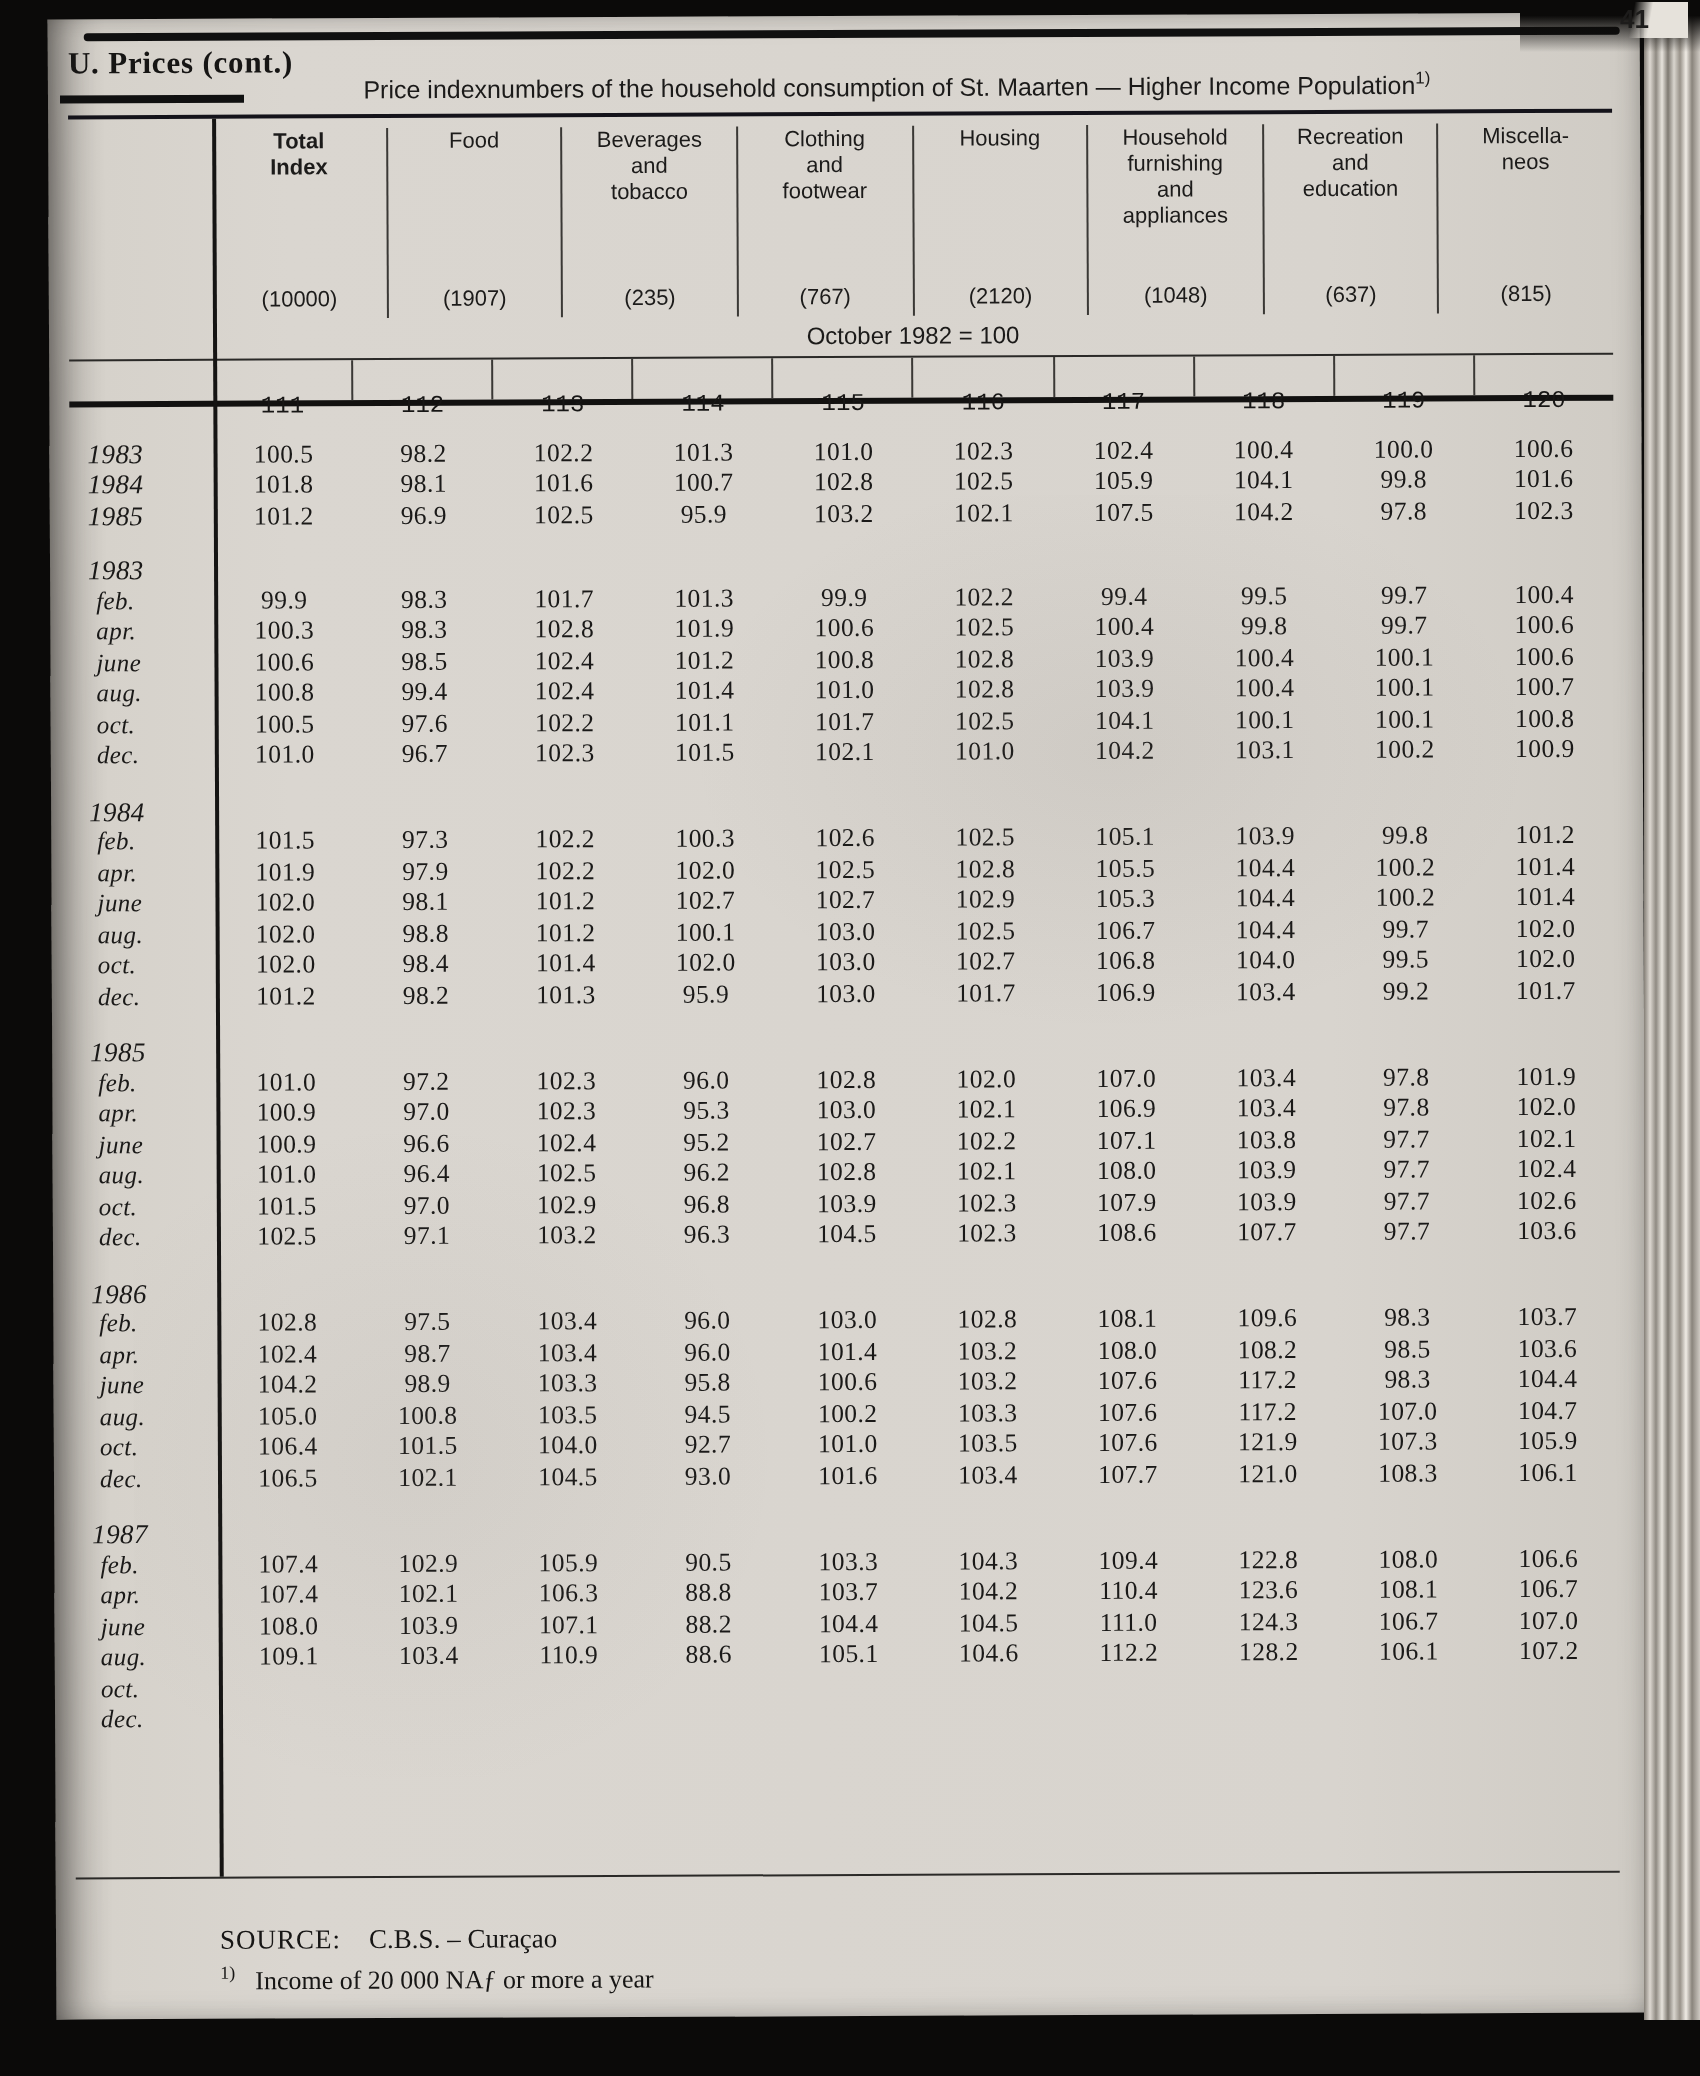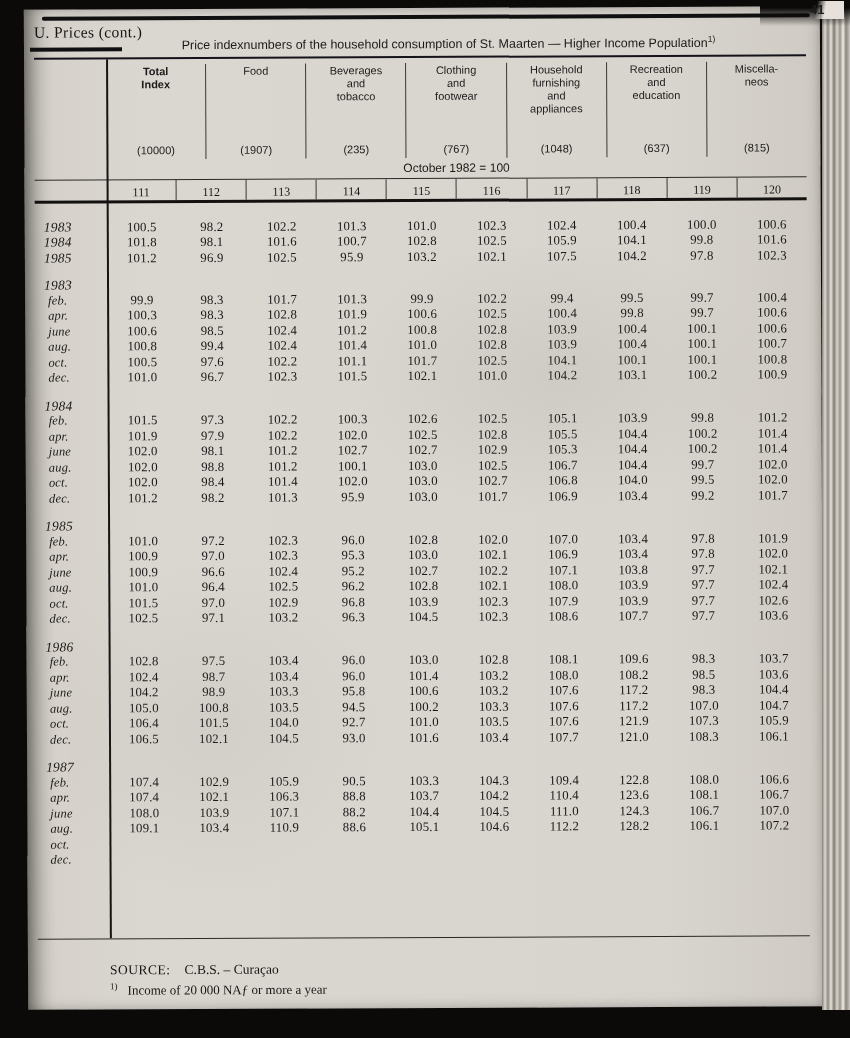--- a/index.html
+++ b/index.html
@@ -23,21 +23,21 @@
   }
   .edges-topshadow { position:absolute; right:0; top:0; width:90px; height:26px;
     background:linear-gradient(180deg,#0b0a09 30%,rgba(11,10,9,0)); }
   .corner-41 { position:absolute; right:6px; top:1px; width:34px; height:18px;
     background:linear-gradient(100deg,rgba(230,226,219,0) 20%,#e6e2db 45%);
     font-family:"Liberation Sans",sans-serif; font-weight:bold; font-size:13px;
     color:#1d1c1b; text-align:left; padding:1px 6px 0 0; }
 
   
   .top-rule { position:absolute; left:18px; right:10px; top:7px; height:4px; background:#101010; border-radius:2px; }
-  .section-label { position:absolute; left:10px; top:14px; font-weight:normal; font-size:15.5px; letter-spacing:.4px; }
+  .section-label { position:absolute; left:10px; top:14px; font-weight:bold; font-size:15.5px; letter-spacing:.4px; }
   .section-underline { position:absolute; left:6px; top:38px; width:92px; height:3.5px; background:#101010; }
   .page-title { position:absolute; left:67px; top:27px; width:715px; text-align:center;
     font-family:"Liberation Sans",sans-serif; font-size:12.5px; color:#1b1a19; }
   .page-title sup { font-size:8.5px; }
 
   
   .tbl { position:absolute; left:10px; top:48px; width:772px; }
   .rule-thick { height:2.5px; background:#121110; }
   .rule-mid   { height:2px;   background:#14131a; }
   .rule-thin  { height:1px;   background:#2a2927; }
@@ -50,22 +50,22 @@
     color:#1c1b1a; padding:1px 1px 2px; border-left:1px solid #3a3835; }
   .col-head.first { border-left:none; font-weight:bold; }
   .col-label { white-space:pre-line; }
   .col-weight { padding-top:2px; }
   .col-head.first .col-weight { font-weight:normal; }
 
   .october-row { height:20px; padding-left:72px; text-align:center;
     font-family:"Liberation Sans",sans-serif; font-size:12px; color:#1b1a19; padding-top:3px; }
 
   .codes-row { display:flex; height:20px; }
-  .code-cell { flex:1 1 0; text-align:center; font-family:Liberation Serif, serif;
-    font-size:12px; padding-top:5px; border-left:1px solid #3a3835; color:#171615; }
+  .code-cell { flex:1 1 0; text-align:center; font-family:Liberation Mono, monospace;
+    font-size:12px; padding-top:16px; border-left:1px solid #3a3835; color:#171615; }
   .code-cell.first { border-left:none; }
 
   .tbody { padding-top:16px; padding-bottom:58px; }
   .block { margin-bottom:12px; }
   .trow { display:flex; height:15.5px; align-items:baseline; }
   .rlabel { width:72px; flex:none; font-style:italic; font-size:12.5px; padding-left:13px;
     color:#1a1918; letter-spacing:.2px; }
   .rlabel.year { font-size:13.5px; padding-left:9px;font-family:Liberation Serif, serif; }
   .cell { flex:1 1 0; text-align:center; font-size:12.8px; color:#1a1918; letter-spacing:.2px; }
 
@@ -109,20 +109,24 @@
           <div class="col-label">Beverages
 and
 tobacco</div>
           <div class="col-weight">(235)</div>
         </div>
         <div class="col-head">
           <div class="col-label">Clothing
 and
 footwear</div>
           <div class="col-weight">(767)</div>
+        </div>
+        <div class="col-head">
+          <div class="col-label">Housing</div>
+          <div class="col-weight">(2120)</div>
         </div>
         <div class="col-head">
           <div class="col-label">Household
 furnishing
 and
 appliances</div>
           <div class="col-weight">(1048)</div>
         </div>
         <div class="col-head">
           <div class="col-label">Recreation

